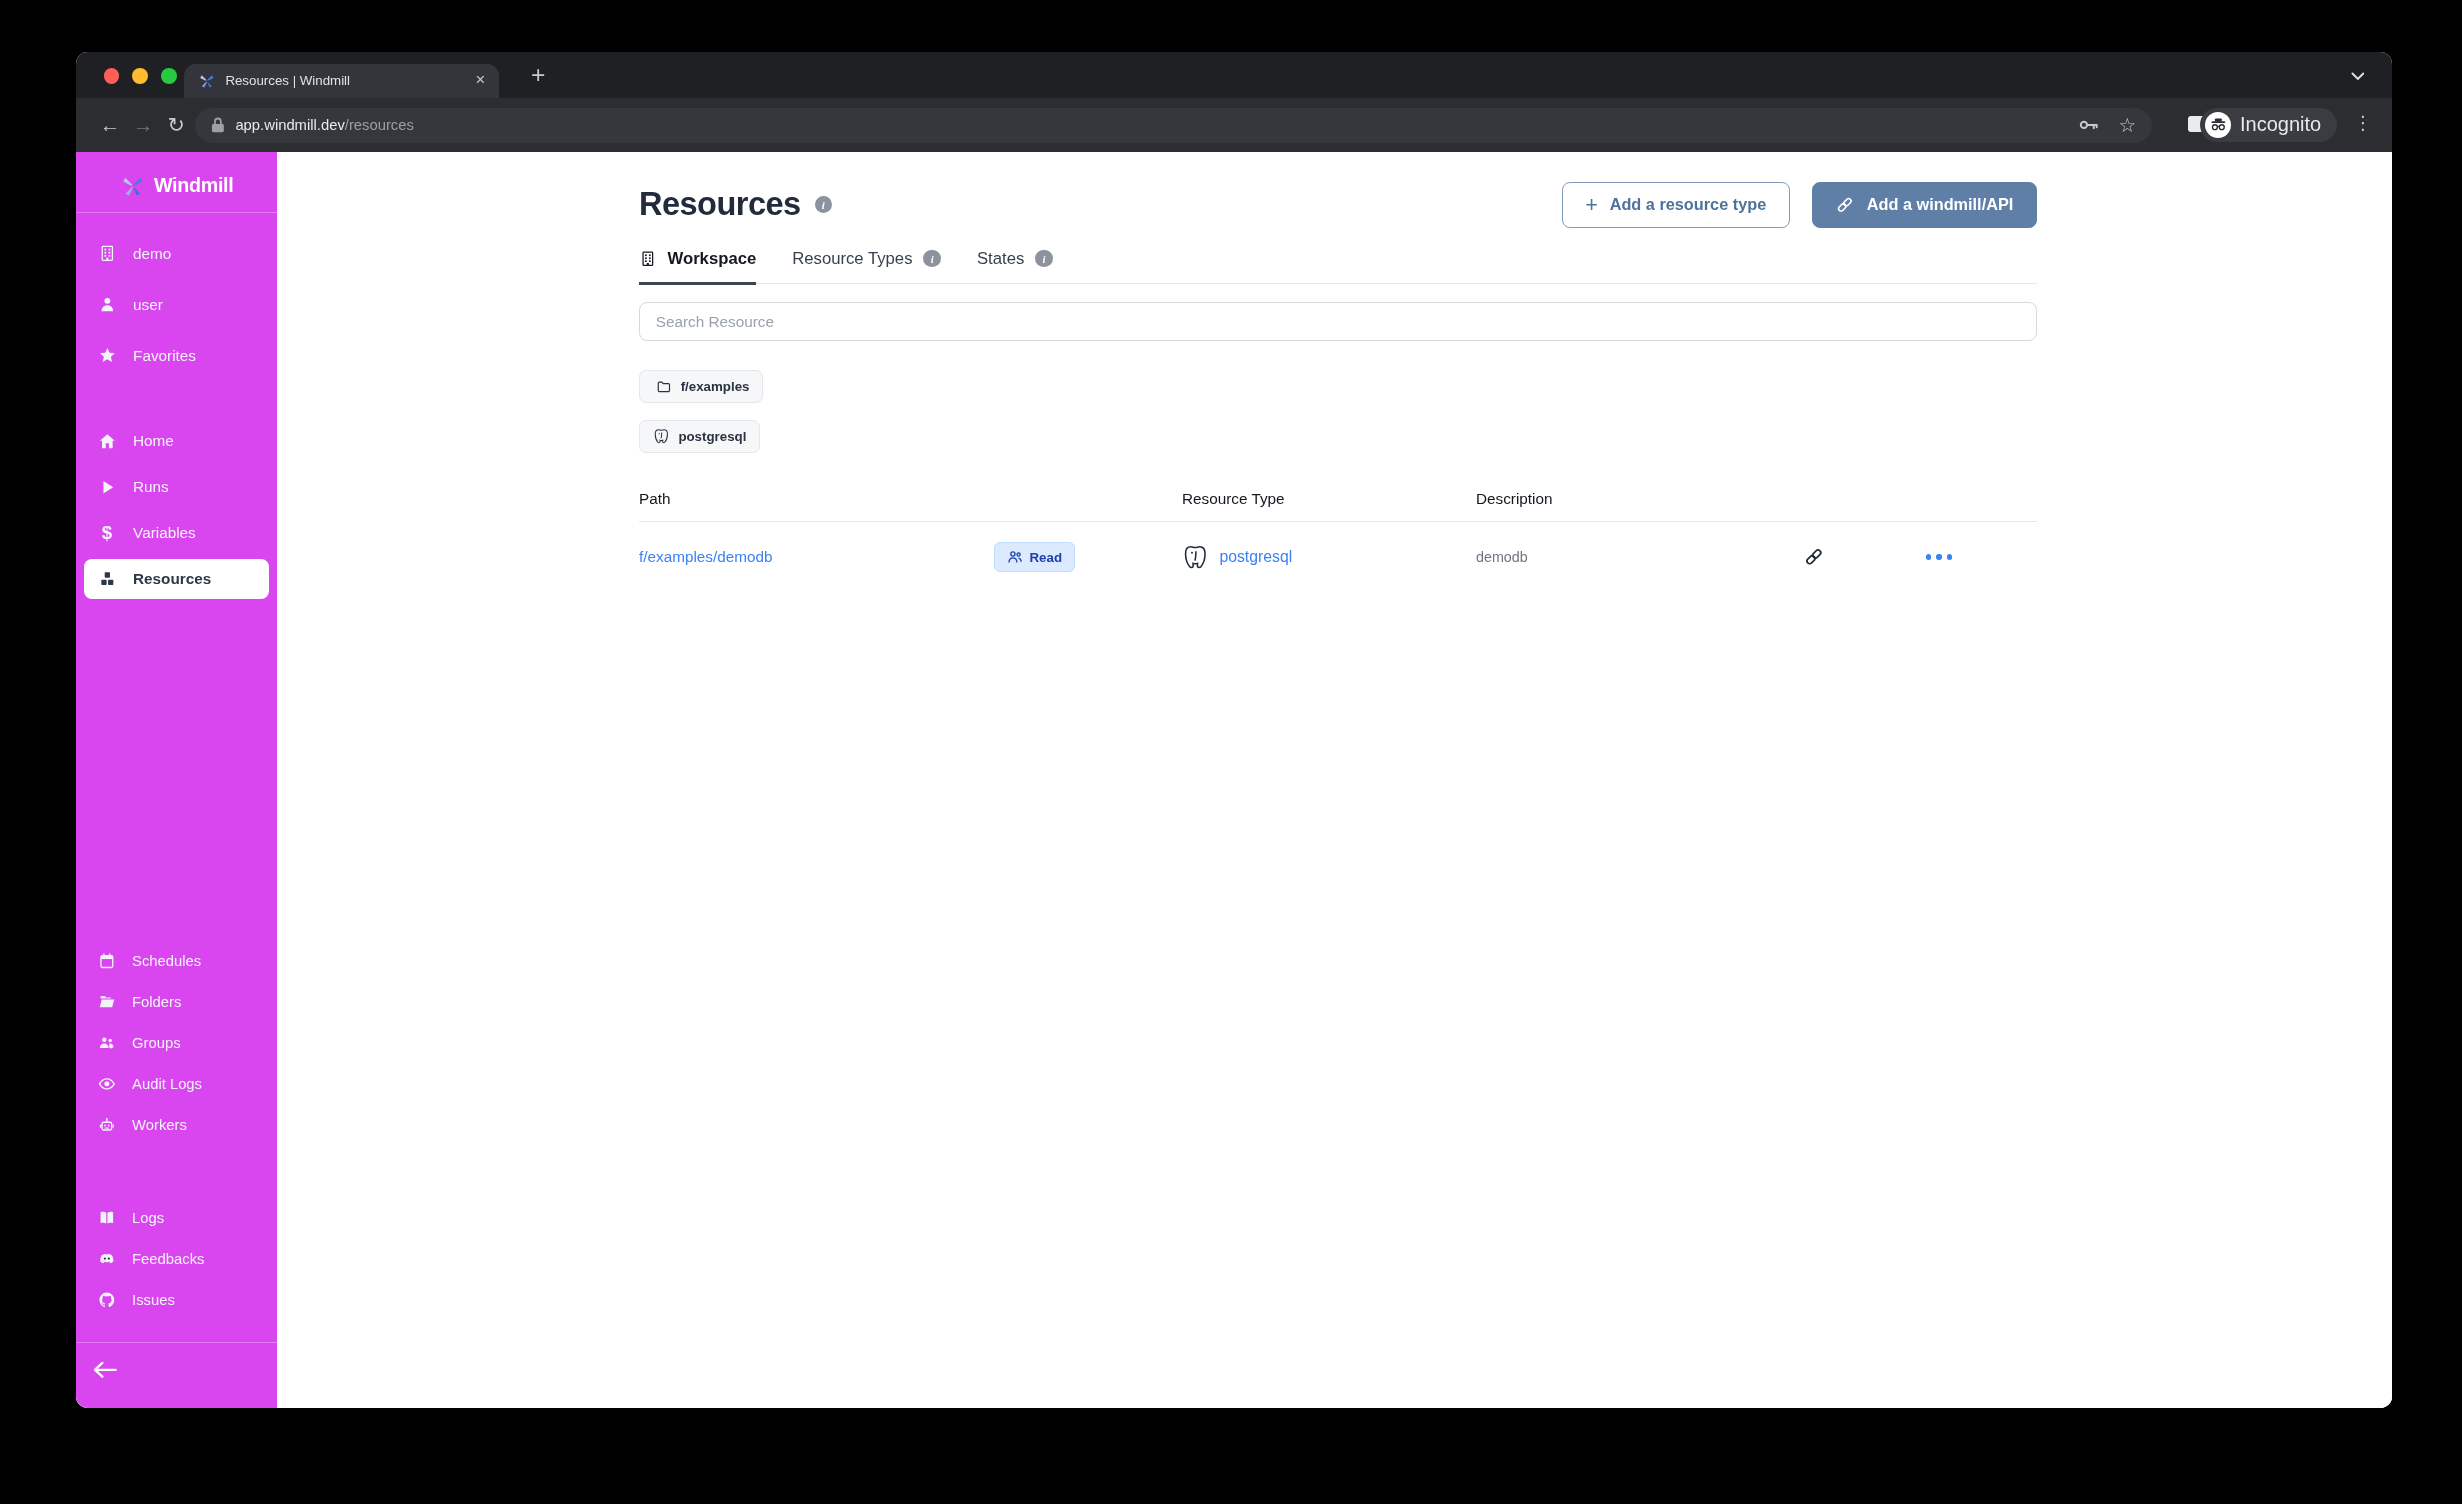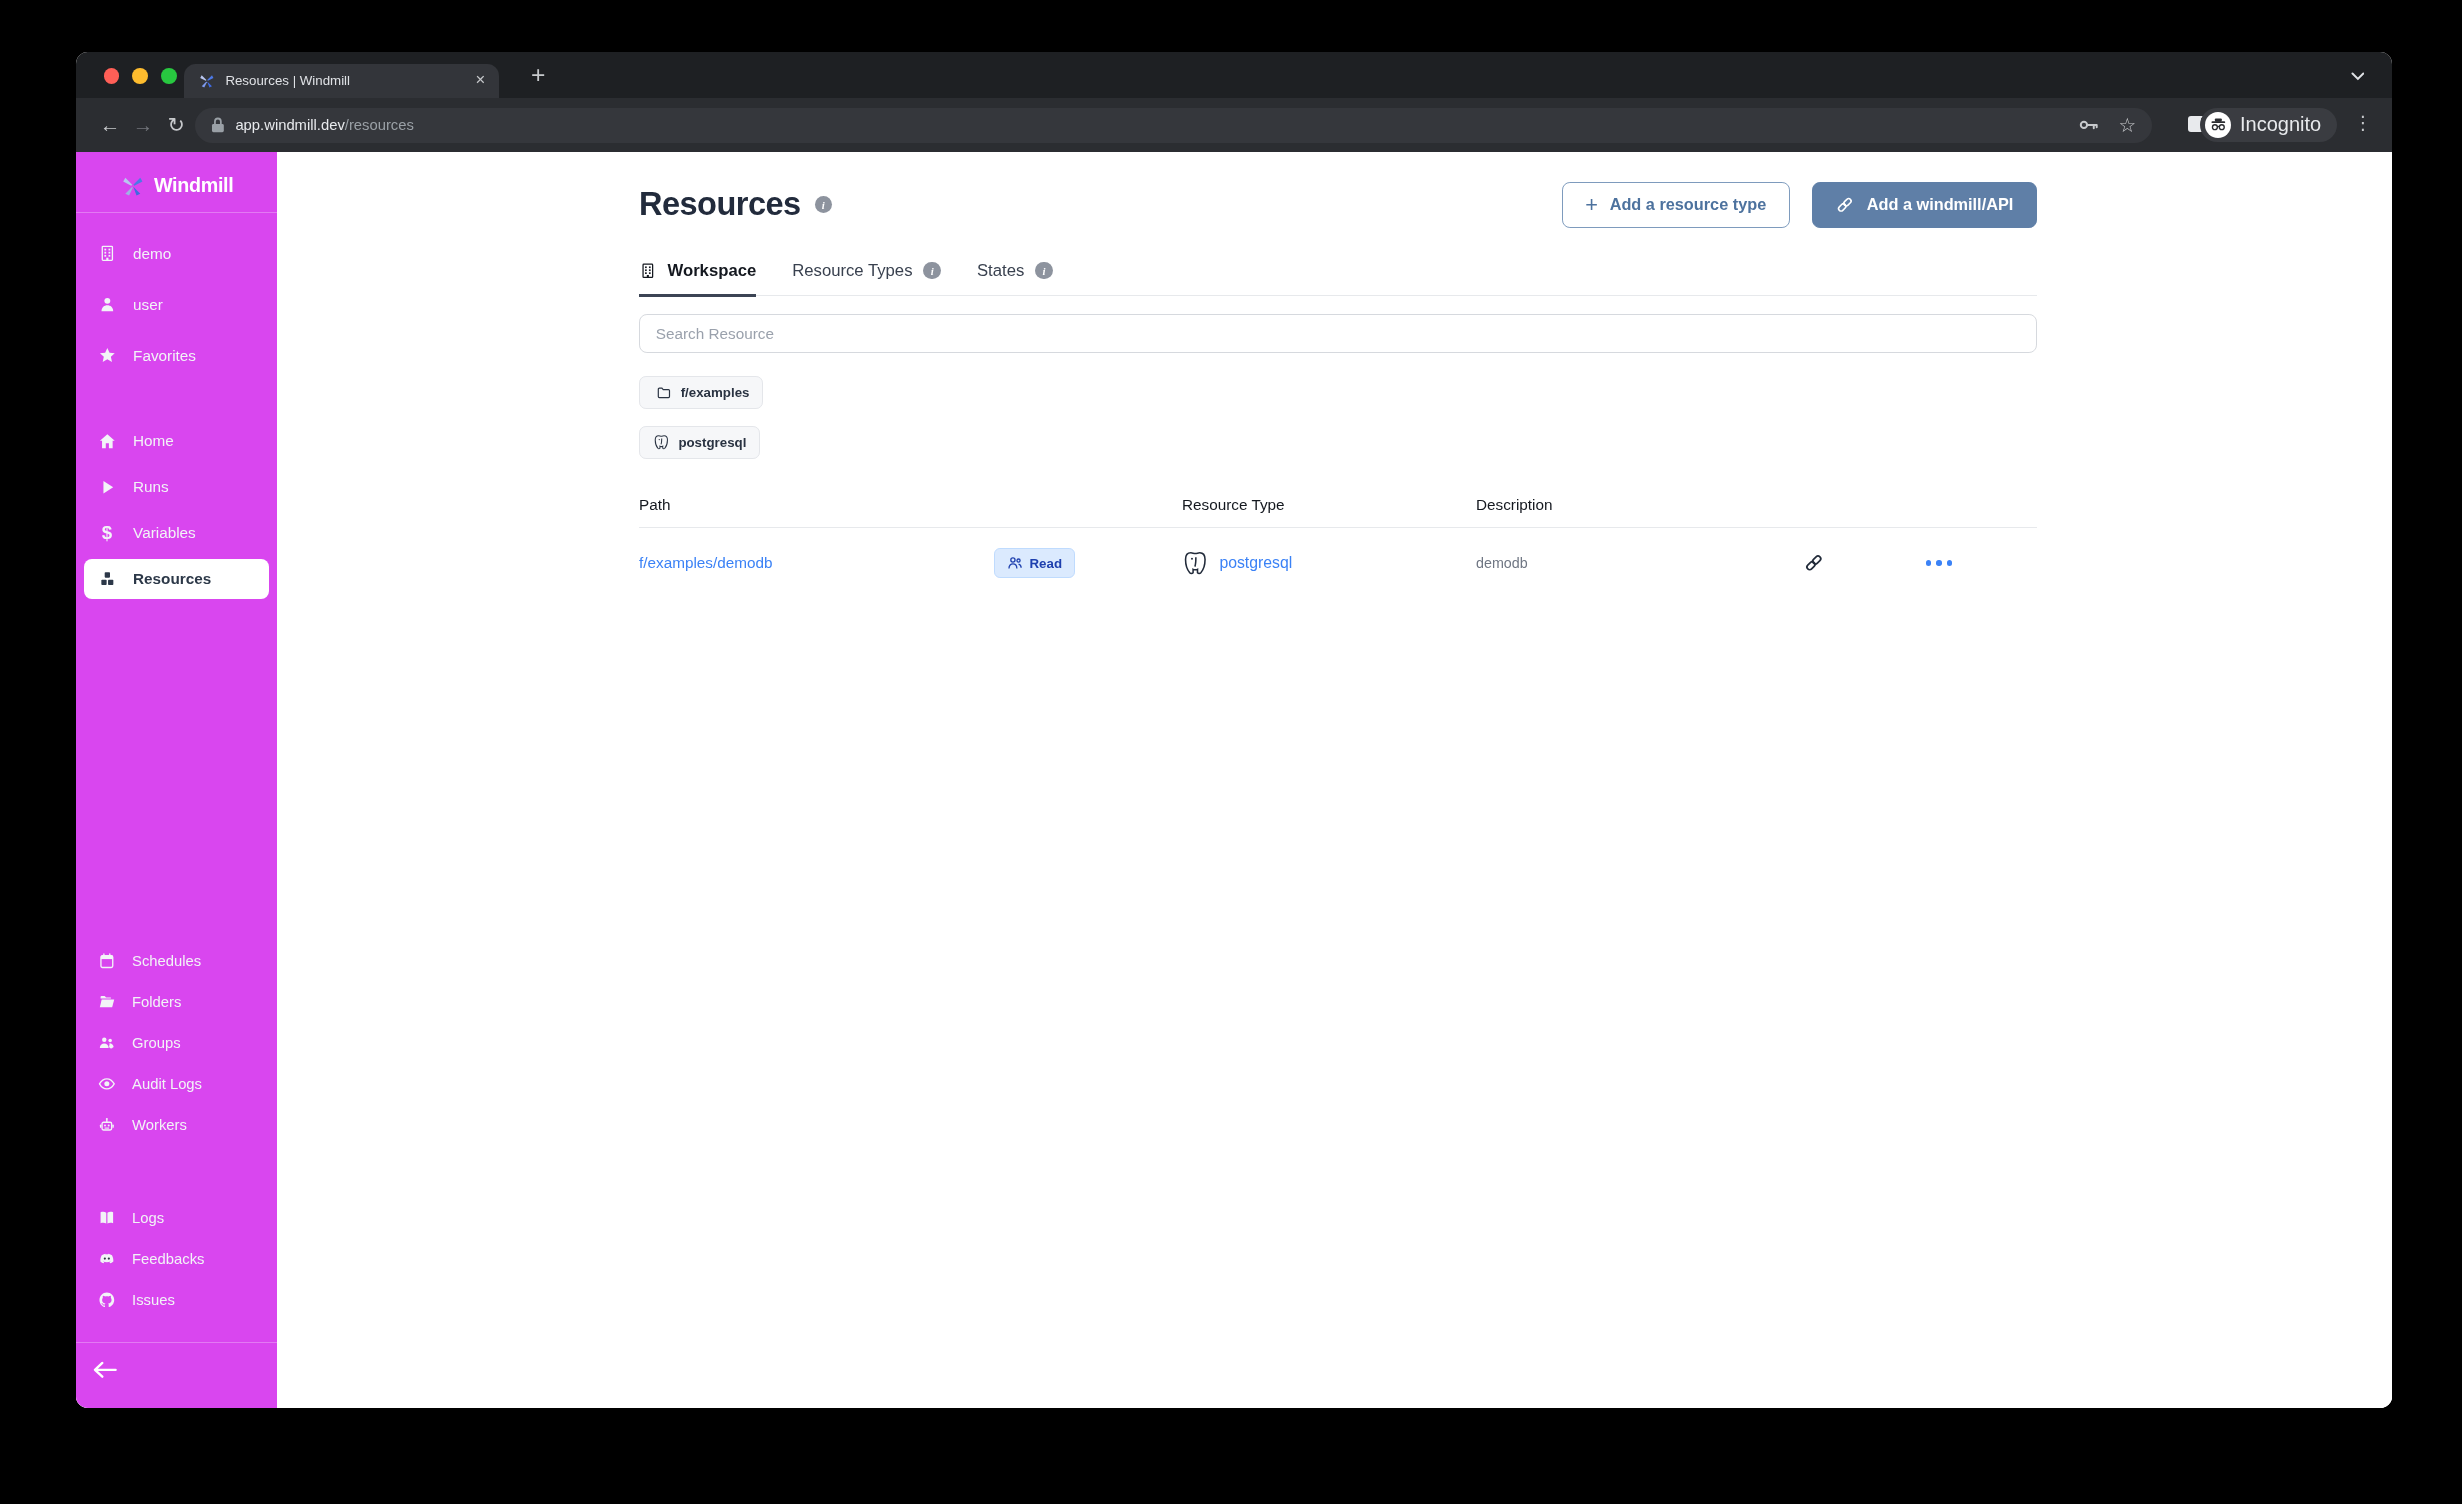--- a/index.html
+++ b/index.html
@@ -72,35 +72,35 @@
              font-size:10.8px; font-weight:700; display:inline-flex; align-items:center; justify-content:center;
              font-family:"Liberation Serif","DejaVu Serif",serif; font-style:italic; }
   .title-row .info-ic { margin-left:13.8px; }
   .actions { margin-left:auto; display:flex; gap:21.7px; }
   .btn { height:46px; border-radius:7.9px; display:inline-flex; align-items:center; gap:11.8px;
          font-size:16.3px; font-weight:700; padding:0 22.7px; cursor:default; }
   .btn-outline { border:1px solid #7e9bbd; color:#4d729e; background:#fff; }
   .btn-outline .plus { font-size:21.7px; font-weight:400; }
   .btn-fill { background:#5f7fa7; color:#fff; border:1px solid #5f7fa7; }
 
-  .tabs-row { margin-top:33px; display:flex; gap:36px; border-bottom:1px solid #e7e9ec; }
+  .tabs-row { margin-top:21px; display:flex; gap:36px; border-bottom:1px solid #e7e9ec; }
   .ptab { position:relative; display:flex; align-items:center; gap:10.8px; padding-bottom:14.8px;
           font-size:16.7px; color:#39414f; cursor:default; }
   .ptab.active { font-weight:700; color:#14181f; }
   .ptab.active::after { content:""; position:absolute; left:0; right:0; bottom:-2px; height:3px; background:#3c4454; }
 
   .search { margin-top:17.7px; width:100%; height:39px; border:1px solid #d6d9de; border-radius:7.9px;
             padding:0 15.8px; font-size:15.3px; color:#1f2937; font-family:inherit; outline:none; }
   .search::placeholder { color:#9aa1ac; }
 
   .chip-row { margin-top:0; }
   .chip { display:inline-flex; align-items:center; gap:8.9px; padding:0 12.8px; height:33px;
           background:#f6f7f9; border:1px solid #e4e6ea; border-radius:6.9px;
           font-size:13.3px; font-weight:700; color:#2a3342; cursor:default; }
-  .chip1 { margin-top:23px;padding-left:16px; } .chip2 { margin-top:16.7px; }
+  .chip1 { margin-top:29px;padding-left:16px; } .chip2 { margin-top:16.7px; }
 
   .table { margin-top:37px; }
   .tgrid { display:grid; grid-template-columns:355px 188px 294px 225px 225px 1fr; align-items:center; }
   .thead { font-size:15.3px; font-weight:400; color:#14181f; padding-bottom:12.8px; border-bottom:1px solid #e7e9ec; }
   .trow { padding:20.7px 0; }
   .link { color:#3b82f6; font-size:15.3px; text-decoration:none; cursor:pointer; }
   .badge { display:inline-flex; align-items:center; gap:6.9px; height:29.6px; padding:0 11.8px;
            background:#dbeafe; border:1px solid #bfdbfe; border-radius:5.9px;
            color:#1e40af; font-size:13.3px; font-weight:700; justify-self:start; cursor:default; }
   .type-cell { display:flex; align-items:center; gap:10.8px; }

